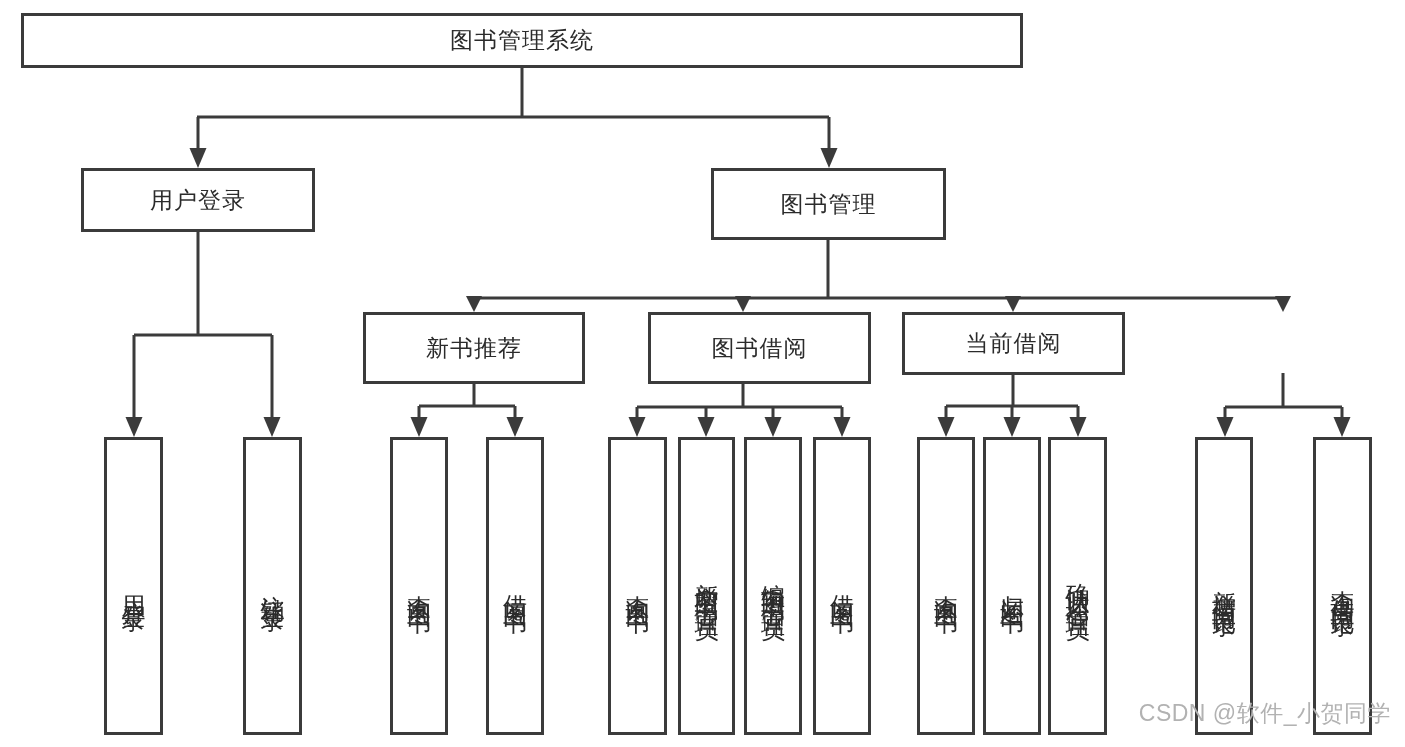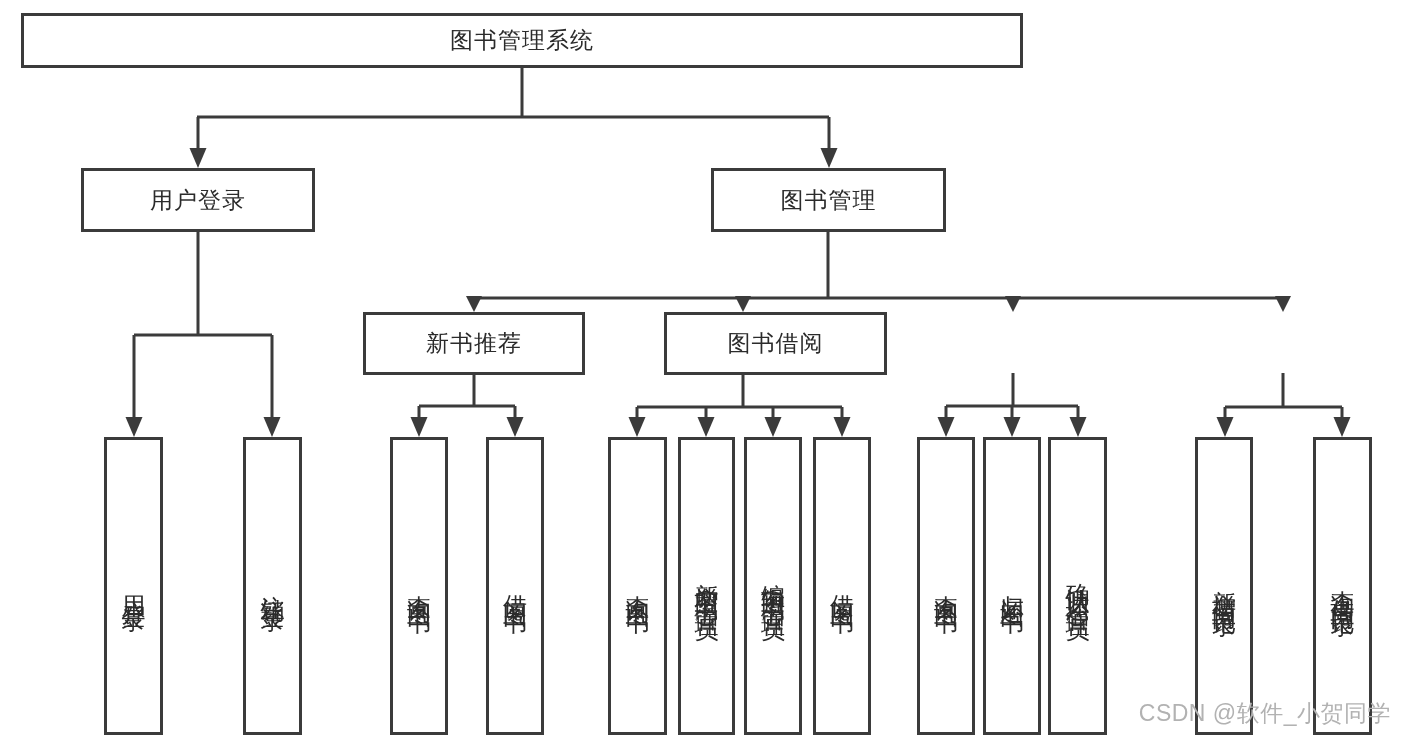--- a/index.html
+++ b/index.html
@@ -91,24 +91,25 @@
       <polygon points="1003.5,417 1020.5,417 1012,437"></polygon>
       <polygon points="1069.5,417 1086.5,417 1078,437"></polygon>
       <polygon points="1216.5,417 1233.5,417 1225,437"></polygon>
       <polygon points="1333.5,417 1350.5,417 1342,437"></polygon>
     </g>
   </svg>
 
   <div class="node h" style="left:21px;top:13px;width:1002px;height:55px">图书管理系统</div>
 
   <div class="node h" style="left:81px;top:168px;width:234px;height:64px">用户登录</div>
-  <div class="node h" style="left:711px;top:168px;width:235px;height:64px">图书管理</div>
+  <div class="node h" style="left:711px;top:168px;width:235px;height:72px">图书管理</div>
 
-  <div class="node h" style="left:363px;top:312px;width:222px;height:63px">新书推荐</div>
-  <div class="node h" style="left:664px;top:312px;width:223px;height:63px">图书借阅</div>
+  <div class="node h" style="left:363px;top:312px;width:222px;height:72px">新书推荐</div>
+  <div class="node h" style="left:648px;top:312px;width:223px;height:72px">图书借阅</div>
+  <div class="node h" style="left:902px;top:312px;width:223px;height:63px">当前借阅</div>
 
   <div class="node v" style="left:104px;top:437px;width:59px;height:298px">用户登录</div>
   <div class="node v" style="left:243px;top:437px;width:59px;height:298px">注销登录</div>
 
   <div class="node v" style="left:390px;top:437px;width:58px;height:298px">查询图书</div>
   <div class="node v" style="left:486px;top:437px;width:58px;height:298px">借阅图书</div>
 
   <div class="node v" style="left:608px;top:437px;width:59px;height:298px">查询图书</div>
   <div class="node v" style="left:678px;top:437px;width:57px;height:298px">新增图书（管理员）</div>
   <div class="node v" style="left:744px;top:437px;width:58px;height:298px">编辑图书（管理员）</div>

